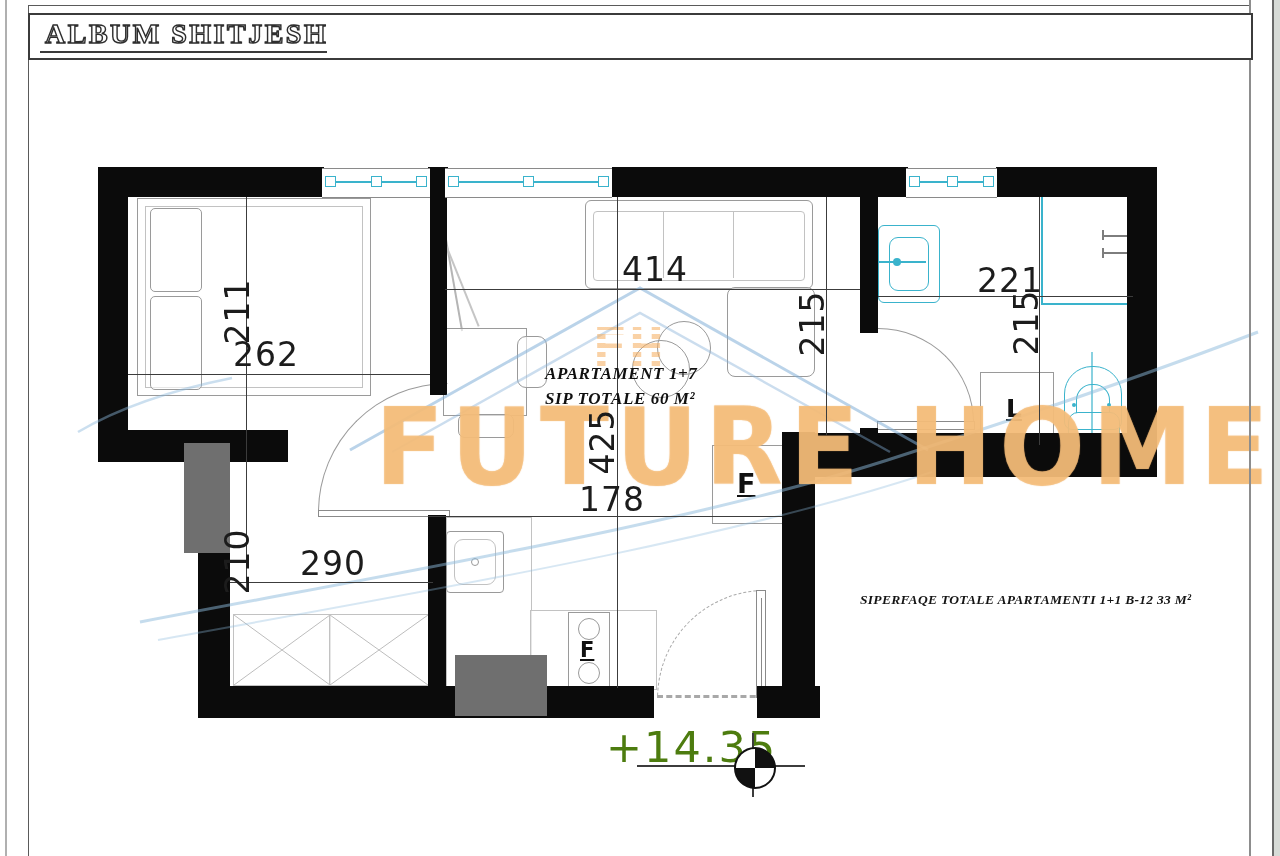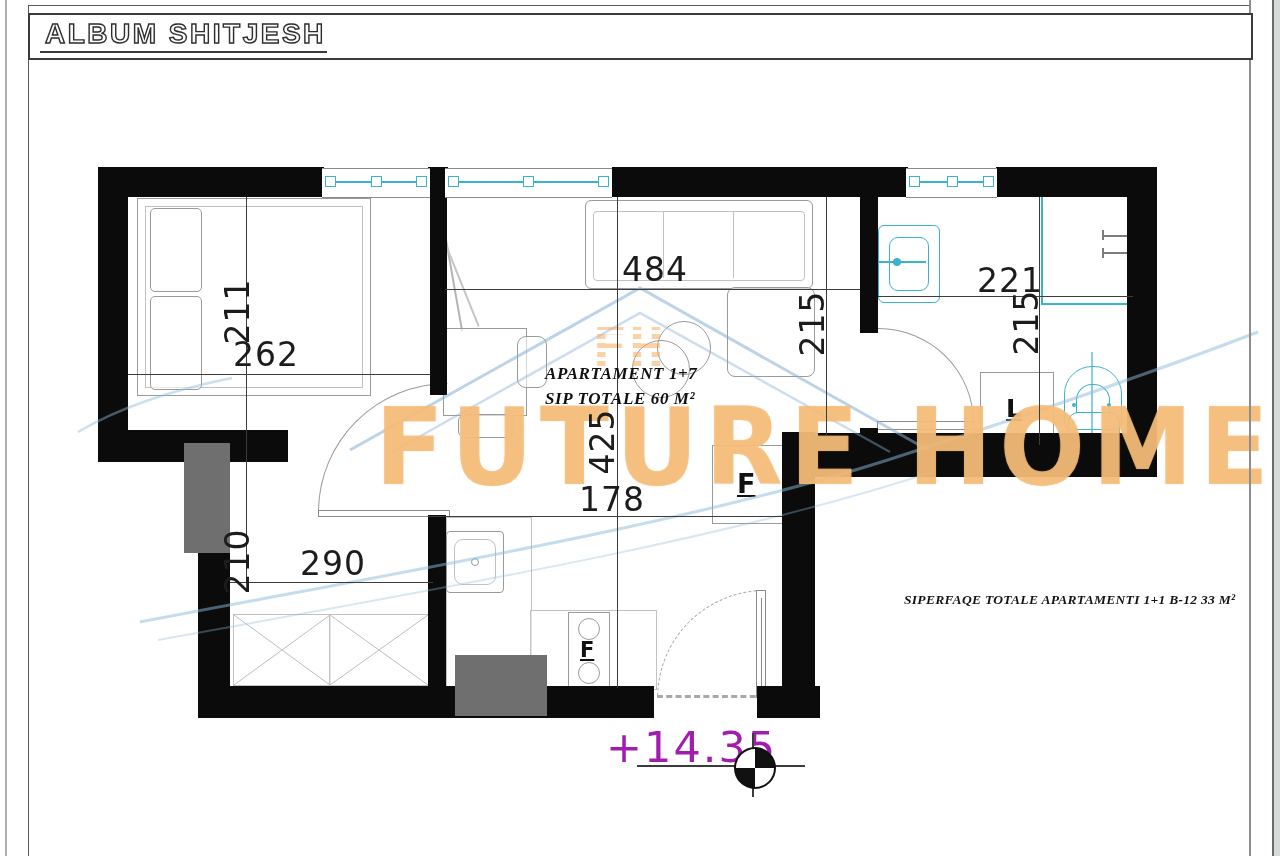--- a/index.html
+++ b/index.html
@@ -47,24 +47,24 @@
            font-family:"DejaVu Sans Mono",monospace;letter-spacing:2px;
            background:repeating-linear-gradient(0deg, rgba(245,172,92,.55) 0 5px, rgba(245,172,92,0) 5px 9px);
            -webkit-background-clip:text;background-clip:text;color:transparent;}
   svg{position:absolute;left:0;top:0;z-index:38;pointer-events:none;}
   
   .frameline{position:absolute;background:#5a5a5a;z-index:60;}
   #title-box{position:absolute;left:28px;top:13px;width:1221px;height:43px;border:2px solid #3b3b3b;
              background:#fff;z-index:60;}
   #title-text{position:absolute;left:15px;top:3px;font-size:28px;font-weight:bold;letter-spacing:2.5px;
               color:#fff;-webkit-text-stroke:1.4px #2e2e2e;text-shadow:0 0 1px #555;
-              font-family:Liberation Sans, sans-serif;white-space:nowrap;}
+              font-family:Liberation Serif, serif;white-space:nowrap;}
   #title-underline{position:absolute;left:10px;top:36px;width:287px;height:2px;background:#3b3b3b;}
   
-  #elev-text{position:absolute;left:606px;top:722px;font-size:43px;color:#a21caf;letter-spacing:2px;z-index:50;}
+  #elev-text{position:absolute;left:606px;top:722px;font-size:43px;color:#4d7c0f;letter-spacing:2px;z-index:50;}
   #elev-circle{position:absolute;left:734px;top:747px;width:38px;height:38px;border-radius:50%;
                border:2px solid #111;z-index:50;
                background:conic-gradient(#111 0 90deg,#fff 90deg 180deg,#111 180deg 270deg,#fff 270deg 360deg);}
 </style>
 </head>
 <body>
 
 <div id="canvas">
 
   <div class="frameline" style="left:5px;top:0;width:2px;height:856px;background:#b0b0b0;"></div>
@@ -204,35 +204,35 @@
   <div class="dim" style="left:445px;top:289px;width:415px;height:1px;"></div>
   <div class="dim" style="left:617px;top:197px;width:1px;height:491px;"></div>
   <div class="dim" style="left:826px;top:197px;width:1px;height:238px;"></div>
   <div class="dim" style="left:428px;top:516px;width:354px;height:1px;"></div>
   <div class="dim" style="left:230px;top:582px;width:203px;height:1px;"></div>
   <div class="dim" style="left:878px;top:296px;width:255px;height:1px;"></div>
   <div class="dim" style="left:1039px;top:197px;width:1px;height:248px;"></div>
 
   <div class="dimlabel rot" style="left:195px;top:295px;width:84px;">211</div>
   <div class="dimlabel" style="left:216px;top:338px;width:100px;">262</div>
-  <div class="dimlabel" style="left:610px;top:253px;width:90px;">484</div>
+  <div class="dimlabel" style="left:610px;top:253px;width:90px;">414</div>
   <div class="dimlabel rot" style="left:560px;top:425px;width:84px;">425</div>
   <div class="dimlabel rot" style="left:770px;top:307px;width:84px;">215</div>
   <div class="dimlabel" style="left:567px;top:483px;width:90px;">178</div>
   <div class="dimlabel" style="left:288px;top:547px;width:90px;">290</div>
   <div class="dimlabel rot" style="left:195px;top:545px;width:84px;">210</div>
   <div class="dimlabel" style="left:965px;top:264px;width:90px;">221</div>
   <div class="dimlabel rot" style="left:984px;top:306px;width:84px;">215</div>
 
   <div class="aptlabel" style="left:545px;top:362px;">
     <div>APARTAMENT  1+7</div>
     <div>SIP TOTALE  60 M²</div>
   </div>
 
-  <div class="arealine" style="left:860px;top:592px;margin-left:44px;">SIPERFAQE TOTALE APARTAMENTI 1+1 B-12  33 M²</div>
+  <div class="arealine" style="left:860px;top:592px;">SIPERFAQE TOTALE APARTAMENTI 1+1 B-12  33 M²</div>
 
   <div id="elev-text">+14.35</div>
   <div class="dim" style="left:637px;top:765px;width:168px;height:2px;z-index:50;"></div>
   <div class="dim" style="left:752px;top:733px;width:2px;height:64px;z-index:50;"></div>
   <div id="elev-circle"></div>
 
   <svg width="1280" height="856">
     <path d="M 350 450 L 640 288 L 928 450" fill="none" stroke="rgba(130,175,215,0.55)" stroke-width="3"></path>
     <path d="M 392 452 L 640 313 L 890 452" fill="none" stroke="rgba(130,175,215,0.42)" stroke-width="2.5"></path>
     <path d="M 140 622 C 400 572 700 522 900 456 C 1050 408 1180 362 1258 332" fill="none" stroke="rgba(140,185,220,0.5)" stroke-width="3"></path>

